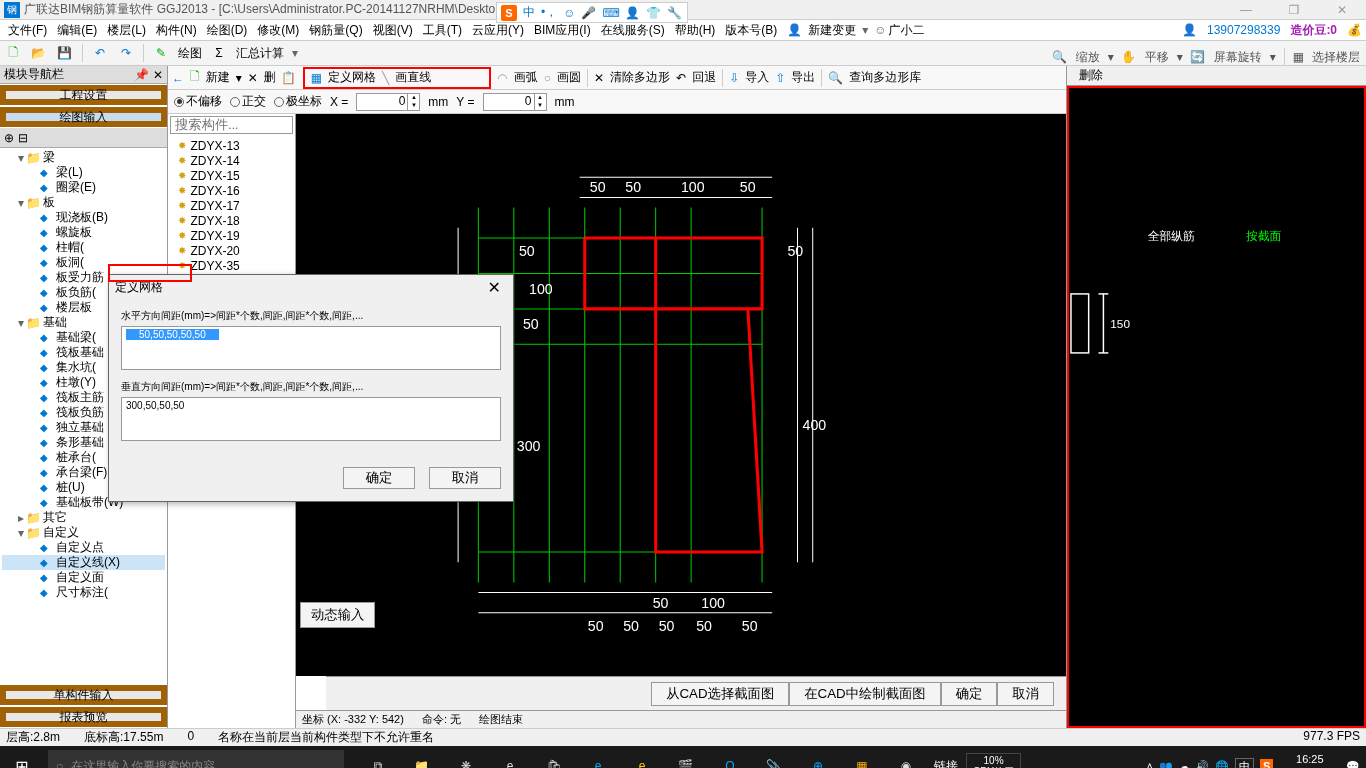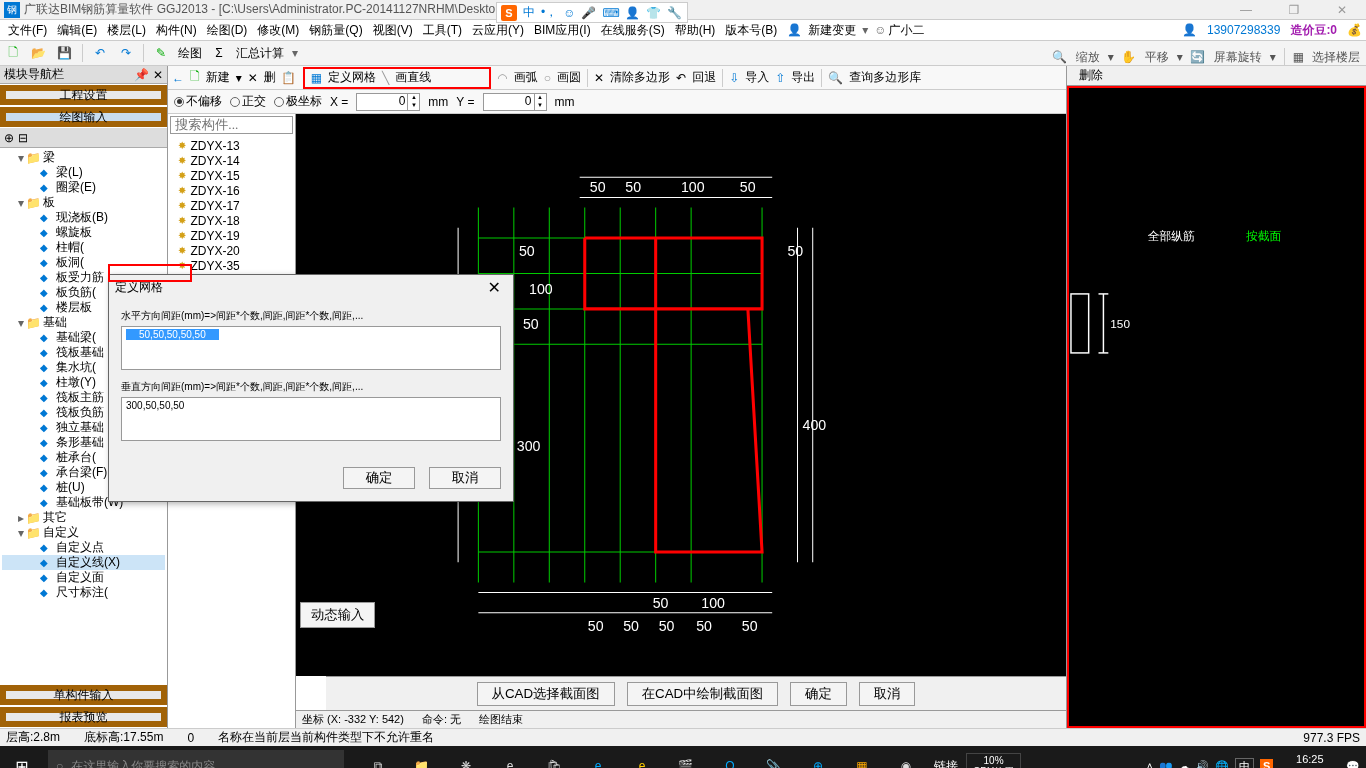--- a/index.html
+++ b/index.html
@@ -44,39 +44,39 @@
 .numinp .spin div{flex:1;font-size:6px;text-align:center;line-height:7px;}
 .centercontent { flex: 1; display: flex; }
 .complist { width: 128px; border-right: 1px solid #999; overflow: auto; padding:2px;}
 .complist .citem { display: flex; align-items: center; height: 15px; padding-left: 8px; cursor: pointer; }
 .complist .citem .ci { color: #d4a017; margin-right: 4px; font-size:10px;}
 .complist .citem.sel { background: #1e6bb8; color: #fff; }
 .canvasarea { flex: 1; display: flex; flex-direction: column; }
 .search { padding: 2px; }
 .search input { width: 100%; height: 18px; border: 1px solid #999; padding: 0 4px; color:#888;font-family:Liberation Serif, serif;}
 .canvas { flex: 1; background: #000; position: relative; }
-.btnrow { height: 34px; background: #f0f0f0; border-top: 1px solid #999; display: flex; align-items: center; justify-content: center; gap: 12px; padding: 0 12px; margin-left: 30px; }
+.btnrow { height: 34px; background: #f0f0f0; border-top: 1px solid #999; display: flex; align-items: center; justify-content: flex-end; padding: 0 12px; margin-left: 30px; }
 .sbtn { height: 24px; padding: 0 14px; border: 1px solid #999; background: #f4f4f4; cursor: pointer; display:flex;align-items:center;}
 .dynbox { position:absolute;left:4px;bottom:48px;z-index:5;}
 .dynbtn { background: #f4f4f4; border:1px solid #999;padding:3px 10px;}
 .statusbar { height: 18px; background: #f0f0f0; border-top: 1px solid #999; display: flex; align-items: center; padding: 0 6px; gap: 18px; font-size:11px;}
 .rightpanel { width: 300px; border-left: 1px solid #999; display: flex; flex-direction: column; }
 .rtabs { height: 20px; display: flex; align-items: center; border-bottom: 1px solid #999; background:#f0f0f0;}
 .rtabs .tab { padding: 2px 12px; cursor: pointer; }
 .rcanvas { flex: 1; background: #000; position: relative; border:2px solid red;}
 .dialog { position: absolute; left: 108px; top: 274px; width: 406px; background: #f0f0f0; border: 1px solid #666; box-shadow: 2px 2px 6px rgba(0,0,0,0.3); z-index: 200; }
 .dialog .dtitle { height: 24px; display: flex; align-items: center; padding: 0 6px; font-size:12px;}
 .dialog .dclose { margin-left: auto; font-size: 16px; cursor: pointer; padding:0 6px;}
 .dialog .dbody { padding: 10px 12px; font-size:10px;}
 .dialog .dinput { width: 100%; height: 44px; border: 1px solid #999; background: #fff; padding: 2px 4px; margin-bottom:10px;}
 .dialog .dinput.sel span { background: #3399ff; color: #fff; padding:0 13px;}
 .dialog .dfoot { display: flex; justify-content: flex-end; gap: 14px; padding: 6px 12px 12px; }
 .dialog .dfoot button { width: 72px; height: 22px; border:1px solid #999;background:#f4f4f4;cursor:pointer;}
 .redbox-title { position:absolute;left:108px;top:264px;width:84px;height:18px;border:2px solid red;z-index:210;}
-.bottombar { height: 18px; background: #f0f0f0; display: flex; align-items: center; padding: 0 6px; gap: 24px; border-top:1px solid #ccc;}
+.bottombar { height: 18px; background: #f0f0f0; display: flex; padding: 0 6px; gap: 24px; border-top:1px solid #ccc;}
 .bottombar .r{margin-left:auto;}
 .taskbar { height: 40px; background: #1a1a1a; display: flex; align-items: center; color: #fff; }
 .taskbar .start { width: 44px; height: 100%; display:flex;align-items:center;justify-content:center;font-size:16px;}
 .taskbar .search { flex: 0 0 296px; background: #333; height: 32px; display: flex; align-items: center; padding: 0 8px; color: #888; margin:4px;}
 .taskbar .ticons { display: flex; gap: 0; margin-left: 8px; }
 .taskbar .ticons .ti { width: 44px; height: 40px; display:flex;align-items:center;justify-content:center;color:#ddd;}
 .taskbar .tray { margin-left: auto; display: flex; align-items: center; gap: 6px; padding: 0 6px; font-size: 11px; }
 .taskbar .clock { text-align: center; padding: 0 6px; line-height:1.2;}
 .righttool { position:absolute;right:6px;top:48px;display:flex;gap:8px;align-items:center;color:#555;}
 .canvas svg{width:100%;height:100%;}

